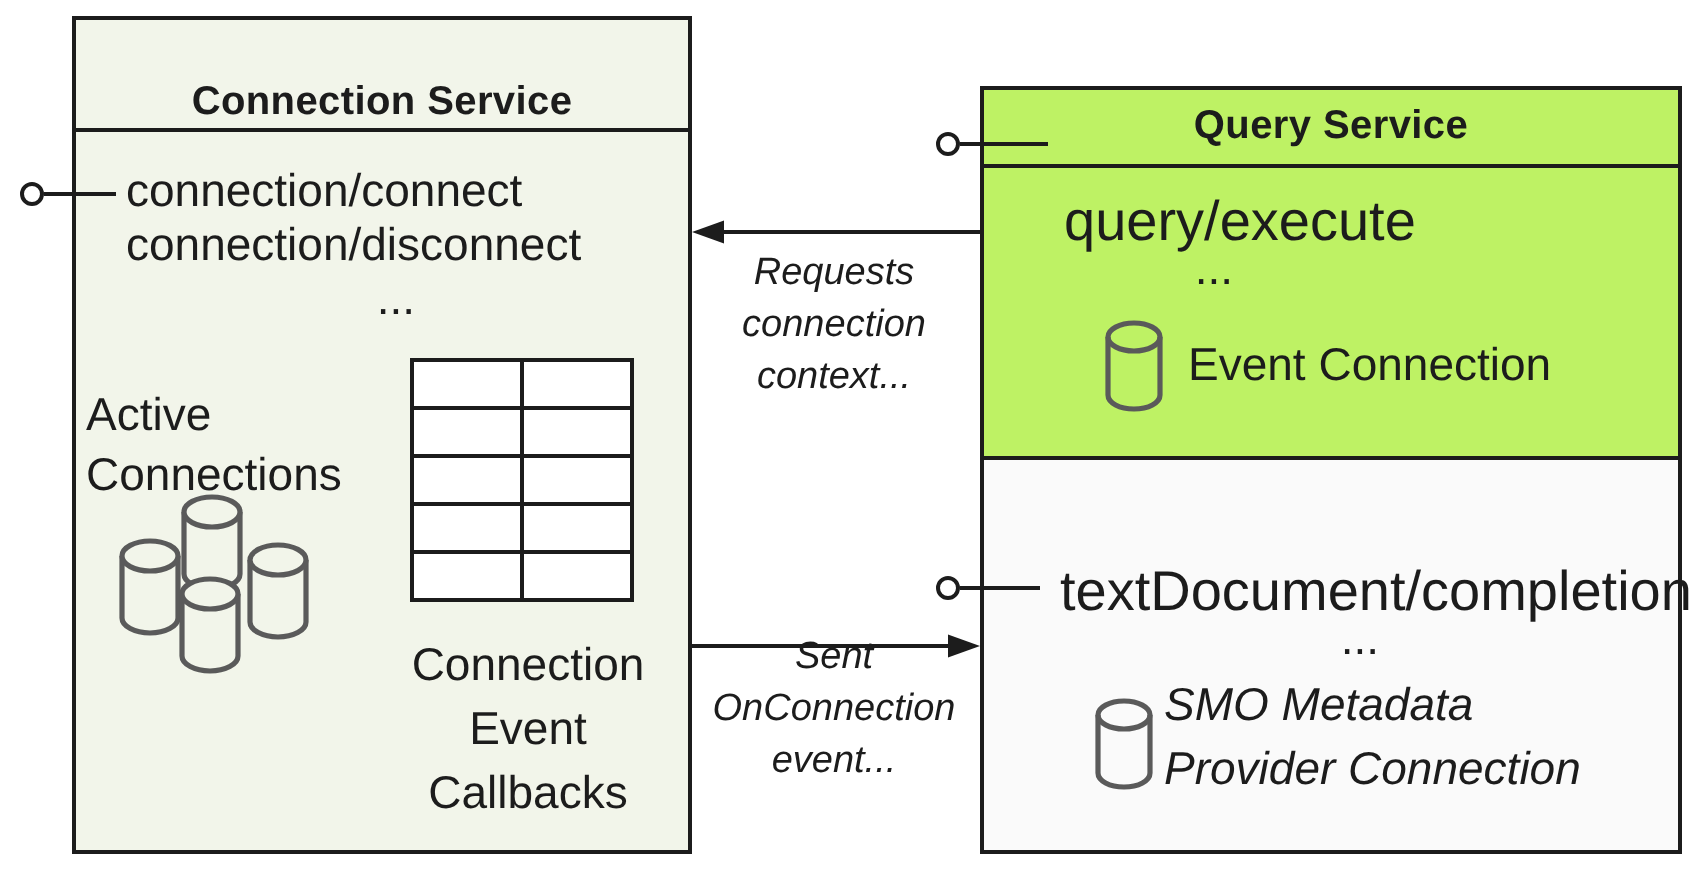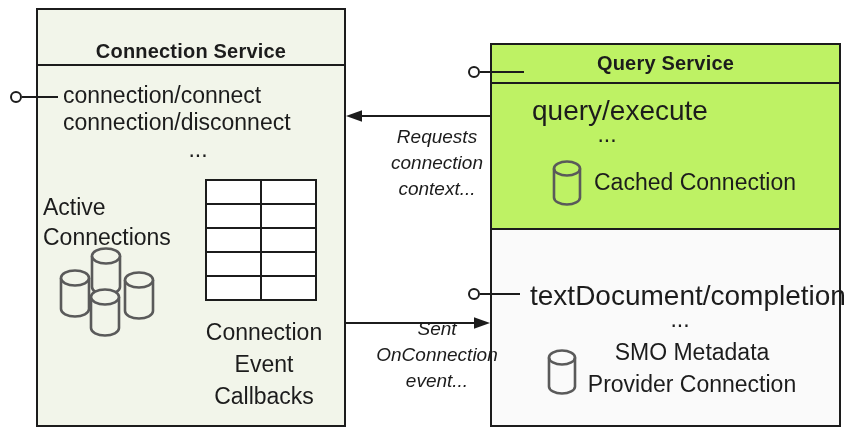--- a/index.html
+++ b/index.html
@@ -40,23 +40,23 @@
 
   .svc-method { position:absolute; font-size:28px; line-height:27px; white-space:nowrap; }
   #query-box .svc-method { left:40px; top:52px; }
   #query-box .svc-ellip { position:absolute; left:40px; top:76px; width:150px; text-align:center; font-size:23px; }
   #query-box .cyl-svg { position:absolute; left:60px; top:115px; width:30px; height:46px; }
   #query-box .svc-store { position:absolute; left:102px; top:123px; font-size:23px; line-height:28px; white-space:nowrap; }
 
   #language-box .svc-method { left:38px; top:52px; }
   #language-box .svc-ellip { position:absolute; left:40px; top:76px; width:296px; text-align:center; font-size:23px; }
   #language-box .cyl-svg { position:absolute; left:55px; top:119px; width:30px; height:46px; }
-  #language-box .svc-store { position:absolute; left:90px; top:106px; width:220px; text-align:center; font-size:23px; line-height:32px; }
+  #language-box .svc-store { position:absolute; left:90px; top:106px; width:220px; text-align:left; font-size:23px; line-height:32px;font-style:italic; }
 
-  .arrow-label { position:absolute; width:132px; text-align:center; font-style:italic; font-size:19px; line-height:26px; color:#1c1c1c;margin-left:20px; }
+  .arrow-label { position:absolute; width:132px; text-align:center; font-style:italic; font-size:19px; line-height:26px; color:#1c1c1c; }
   #label-requests { left:351px; top:124px; }
   #label-sent { left:351px; top:316px; }
 
   .overlay { position:absolute; left:0; top:0; width:846px; height:436px; pointer-events:none; }
 </style>
 </head>
 <body>
 
 <div class="canvas">
 
@@ -121,21 +121,21 @@
   <div class="box" id="query-box">
     <div class="box-header">Query Service</div>
     <div class="svc-method">query/execute</div>
     <div class="svc-ellip">...</div>
     <svg class="cyl-svg" viewBox="0 0 30 46" aria-hidden="true">
       <g stroke="#5a5a5a" stroke-width="2.6" fill="none">
         <path d="M2 8.5 v29 c0 3.9 5.8 7 13 7 s13 -3.1 13 -7 v-29"></path>
         <ellipse cx="15" cy="8.5" rx="13" ry="7"></ellipse>
       </g>
     </svg>
-    <div class="svc-store">Cached Connection</div>
+    <div class="svc-store">Event Connection</div>
   </div>
 
   <div class="box" id="language-box">
     <div class="svc-method">textDocument/completion</div>
     <div class="svc-ellip">...</div>
     <svg class="cyl-svg" viewBox="0 0 30 46" aria-hidden="true">
       <g stroke="#5a5a5a" stroke-width="2.6" fill="none">
         <path d="M2 8.5 v29 c0 3.9 5.8 7 13 7 s13 -3.1 13 -7 v-29"></path>
         <ellipse cx="15" cy="8.5" rx="13" ry="7"></ellipse>
       </g>

